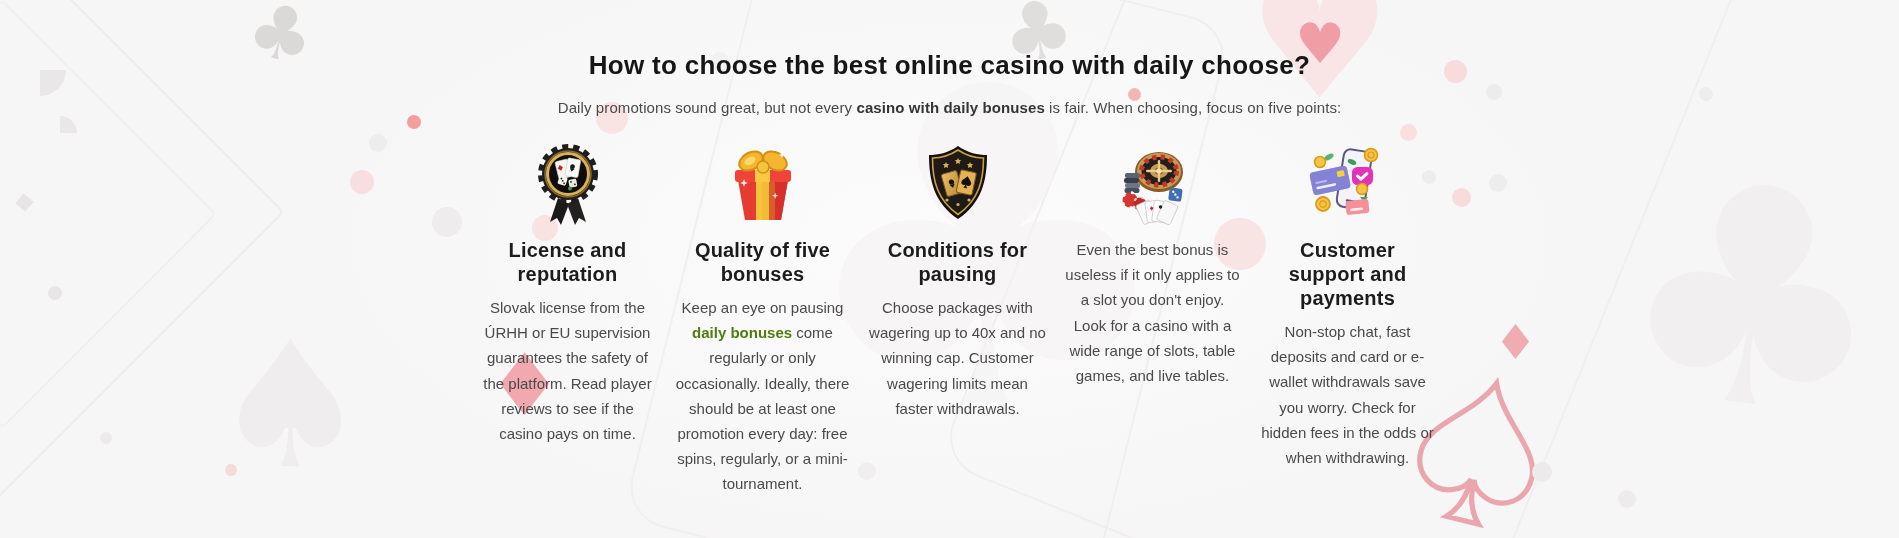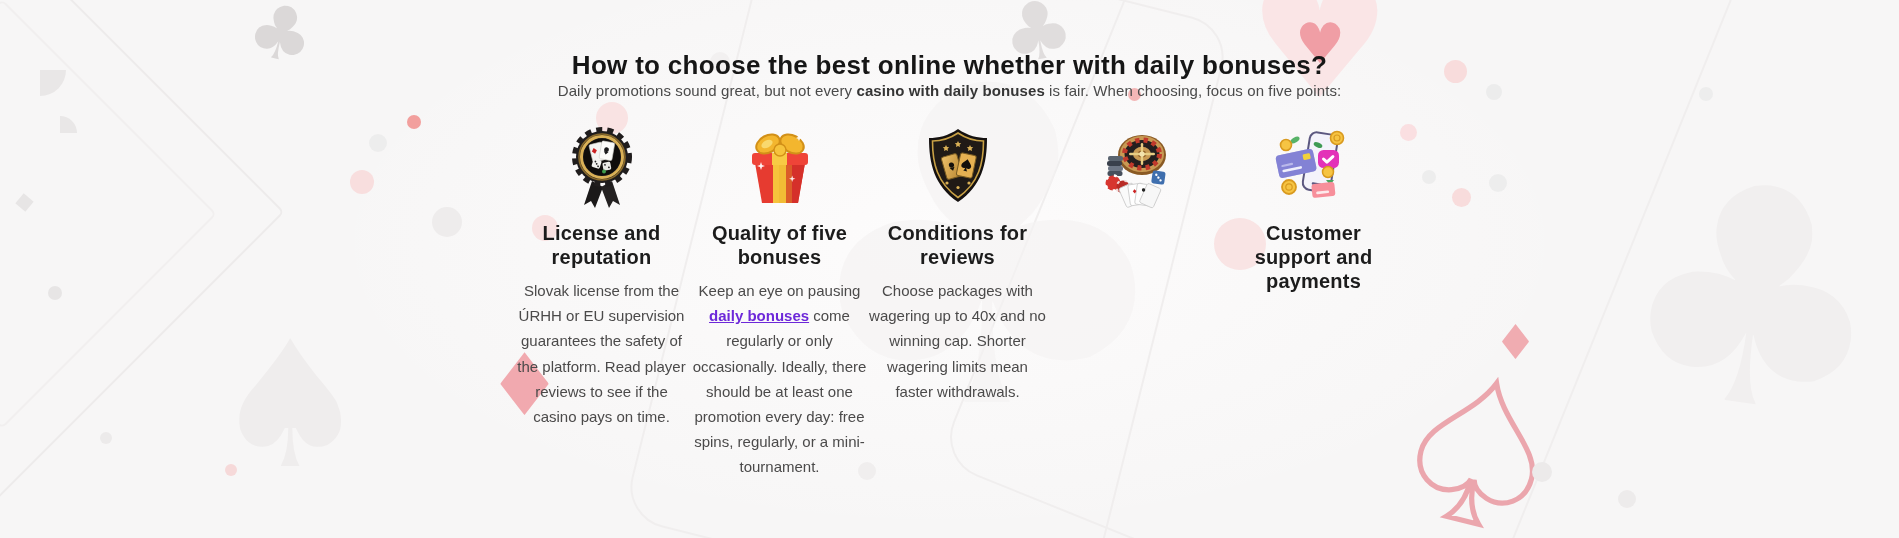--- a/index.html
+++ b/index.html
@@ -25,35 +25,35 @@
   .dot{border-radius:50%;}
   .pie{background:#e9e7e7;}
   .sq{background:#e7e5e5;transform:rotate(40deg);}
   
   .content{position:relative;z-index:1;text-align:center;}
   .heading{
     padding-top:50px;margin:0 auto;max-width:1100px;
     font-size:26px;font-weight:700;color:#161616;letter-spacing:.3px;
   }
   .subtitle{
-    margin:1px auto 0;max-width:900px;font-size:15px;color:#4a4a4a;letter-spacing:.1px;
+    margin:18px auto 0;max-width:900px;font-size:15px;color:#4a4a4a;letter-spacing:.1px;
   }
   .subtitle b{color:#353535;}
   .features{
     margin:26px auto 0;display:grid;grid-template-columns:repeat(5,178px);
-    justify-content:center;padding-left:16px;
+    column-gap:17px;justify-content:center;padding-left:16px;
   }
   .feature{text-align:center;}
   .icon-wrap{height:86px;display:flex;align-items:flex-start;justify-content:center;}
   .f-title{
     margin:10px auto 0;font-size:20px;font-weight:700;color:#1c1c1c;
     line-height:1.2;letter-spacing:.2px;white-space:pre-line;
   }
   .f-body{margin:9px auto 0;font-size:15px;line-height:1.68;color:#4b4a4a;text-align:center;}
-  .f-body b{color:#6d28d9;text-decoration:underline;}
+  .f-body b{color:#4d7c0f;}
 </style>
 </head>
 <body>
 
 <div class="bg-fade"></div>
 
 <div class="decor chev" style="left:-215px;top:5px;width:410px;height:410px;"></div>
 <div class="decor chev" style="left:-150px;top:62px;width:300px;height:300px;border-color:#f1efef;"></div>
 <div class="decor cardline" style="left:690px;top:-40px;width:470px;height:620px;transform:rotate(14deg);"></div>
 <div class="decor cardline" style="left:1060px;top:-170px;width:560px;height:760px;transform:rotate(22deg);"></div>
@@ -91,21 +91,21 @@
 <div class="decor dot" style="left:225px;top:464px;width:12px;height:12px;background:#f6d9d9;"></div>
 <div class="decor dot" style="left:858px;top:462px;width:18px;height:18px;background:#f0eeee;"></div>
 <div class="decor dot" style="left:1532px;top:462px;width:20px;height:20px;background:#eceaea;"></div>
 <div class="decor dot" style="left:1618px;top:490px;width:18px;height:18px;background:#edebeb;"></div>
 <div class="decor pie" style="left:40px;top:70px;width:26px;height:26px;border-radius:0 0 100% 0;"></div>
 <div class="decor pie" style="left:60px;top:116px;width:17px;height:17px;border-radius:0 100% 0 0;"></div>
 <div class="decor sq" style="left:18px;top:196px;width:13px;height:13px;"></div>
 
 <div class="content">
 
-  <h2 class="heading">How to choose the best online whether with daily bonuses?</h2>
+  <h2 class="heading">How to choose the best online casino with daily choose?</h2>
 
   <p class="subtitle"><span>Daily promotions sound great, but not every </span><b>casino with daily bonuses</b><span> is fair. When choosing, focus on five points:</span></p>
 
   <div class="features">
 
     <div class="feature">
       <div class="icon-wrap">
         <svg width="80" height="84" viewBox="0 0 80 84">
           <path d="M30,56 L22,80 L29,76 L33,83 L41,62 Z" fill="#1b1919"></path>
           <path d="M50,56 L58,80 L51,76 L47,83 L39,62 Z" fill="#242121"></path>
@@ -191,22 +191,22 @@
             <path d="M28,20 l1,2 2.2,.3 -1.6,1.5 .4,2.2 -2,-1 -2,1 .4,-2.2 -1.6,-1.5 2.2,-.3 Z"></path>
             <path d="M40,16 l1,2 2.2,.3 -1.6,1.5 .4,2.2 -2,-1 -2,1 .4,-2.2 -1.6,-1.5 2.2,-.3 Z"></path>
             <path d="M52,20 l1,2 2.2,.3 -1.6,1.5 .4,2.2 -2,-1 -2,1 .4,-2.2 -1.6,-1.5 2.2,-.3 Z"></path>
             <circle cx="29" cy="58" r="1.6"></circle>
               <circle cx="40" cy="62.5" r="1.6"></circle>
               <circle cx="51" cy="58" r="1.6"></circle>
           </g>
         </svg>
       </div>
       <div class="f-title">Conditions for
-reviews</div>
-      <div class="f-body"><span>Choose packages with wagering up to 40x and no winning cap. Shorter wagering limits mean faster withdrawals.</span><b></b><span></span></div>
+pausing</div>
+      <div class="f-body"><span>Choose packages with wagering up to 40x and no winning cap. Customer wagering limits mean faster withdrawals.</span><b></b><span></span></div>
     </div>
 
     <div class="feature">
       <div class="icon-wrap">
         <svg width="80" height="84" viewBox="0 0 80 84">
           <ellipse cx="46" cy="30" rx="24" ry="20" fill="#8a5a24"></ellipse>
           <ellipse cx="46" cy="29" rx="22" ry="18" fill="#c89a54"></ellipse>
           <ellipse cx="46" cy="29" rx="17.5" ry="14" fill="#231f1f"></ellipse>
           <ellipse cx="46" cy="29" rx="17.5" ry="14" fill="none" stroke="#c0392b" stroke-width="5" stroke-dasharray="4.2 4.2"></ellipse>
           <ellipse cx="46" cy="29" rx="11" ry="8.8" fill="#231f1f"></ellipse>
@@ -234,20 +234,21 @@
           <g>
             <rect x="26" y="60" width="15" height="21" rx="2" fill="#fafafa" stroke="#c9c9c9" stroke-width=".8" transform="rotate(-24 33 70)"></rect>
             <rect x="33" y="59" width="15" height="21" rx="2" fill="#ffffff" stroke="#c9c9c9" stroke-width=".8" transform="rotate(-8 40 69)"></rect>
             <rect x="40" y="59" width="15" height="21" rx="2" fill="#fefefe" stroke="#c9c9c9" stroke-width=".8" transform="rotate(8 47 69)"></rect>
             <rect x="47" y="60" width="15" height="21" rx="2" fill="#f7f7f7" stroke="#c9c9c9" stroke-width=".8" transform="rotate(24 54 70)"></rect>
             <path d="M39,64 l1.8,2.2 -1.8,2.2 -1.8,-2.2 Z" fill="#c22" transform="rotate(-8 40 69)"></path>
             <circle cx="47" cy="65" r="1.7" fill="#222" transform="rotate(8 47 69)"></circle>
           </g>
         </svg>
       </div>
+      <div class="f-body"><span>Even the best bonus is useless if it only applies to a slot you don't enjoy. Look for a casino with a wide range of slots, table games, and live tables.</span><b></b><span></span></div>
     </div>
 
     <div class="feature">
       <div class="icon-wrap">
         <svg width="86" height="84" viewBox="0 0 86 84">
           <g transform="rotate(9 48 38)">
             <rect x="35" y="8" width="28" height="58" rx="7" fill="#f4f3fb" stroke="#5c5880" stroke-width="2"></rect>
             <rect x="44" y="58" width="10" height="2.4" rx="1.2" fill="#5c5880"></rect>
           </g>
           <ellipse cx="24" cy="15" rx="5" ry="2.6" fill="#58b368" transform="rotate(-30 24 15)"></ellipse>
@@ -273,16 +274,17 @@
             <rect x="41" y="58" width="23" height="14" rx="3" fill="#f78f9b"></rect>
             <rect x="45" y="66" width="13" height="2.6" rx="1.3" fill="#fde9eb"></rect>
           </g>
           <circle cx="18" cy="62" r="7" fill="#f6c443" stroke="#d99a1f" stroke-width="1.8"></circle>
           <circle cx="18" cy="62" r="3.2" fill="none" stroke="#d99a1f" stroke-width="1.2"></circle>
         </svg>
       </div>
       <div class="f-title">Customer
 support and
 payments</div>
+      <div class="f-body"><span>Non-stop chat, fast deposits and card or e-wallet withdrawals save you worry. Check for hidden fees in the odds or when withdrawing.</span><b></b><span></span></div>
     </div>
 
   </div>
 </div>
 
 </body></html>

